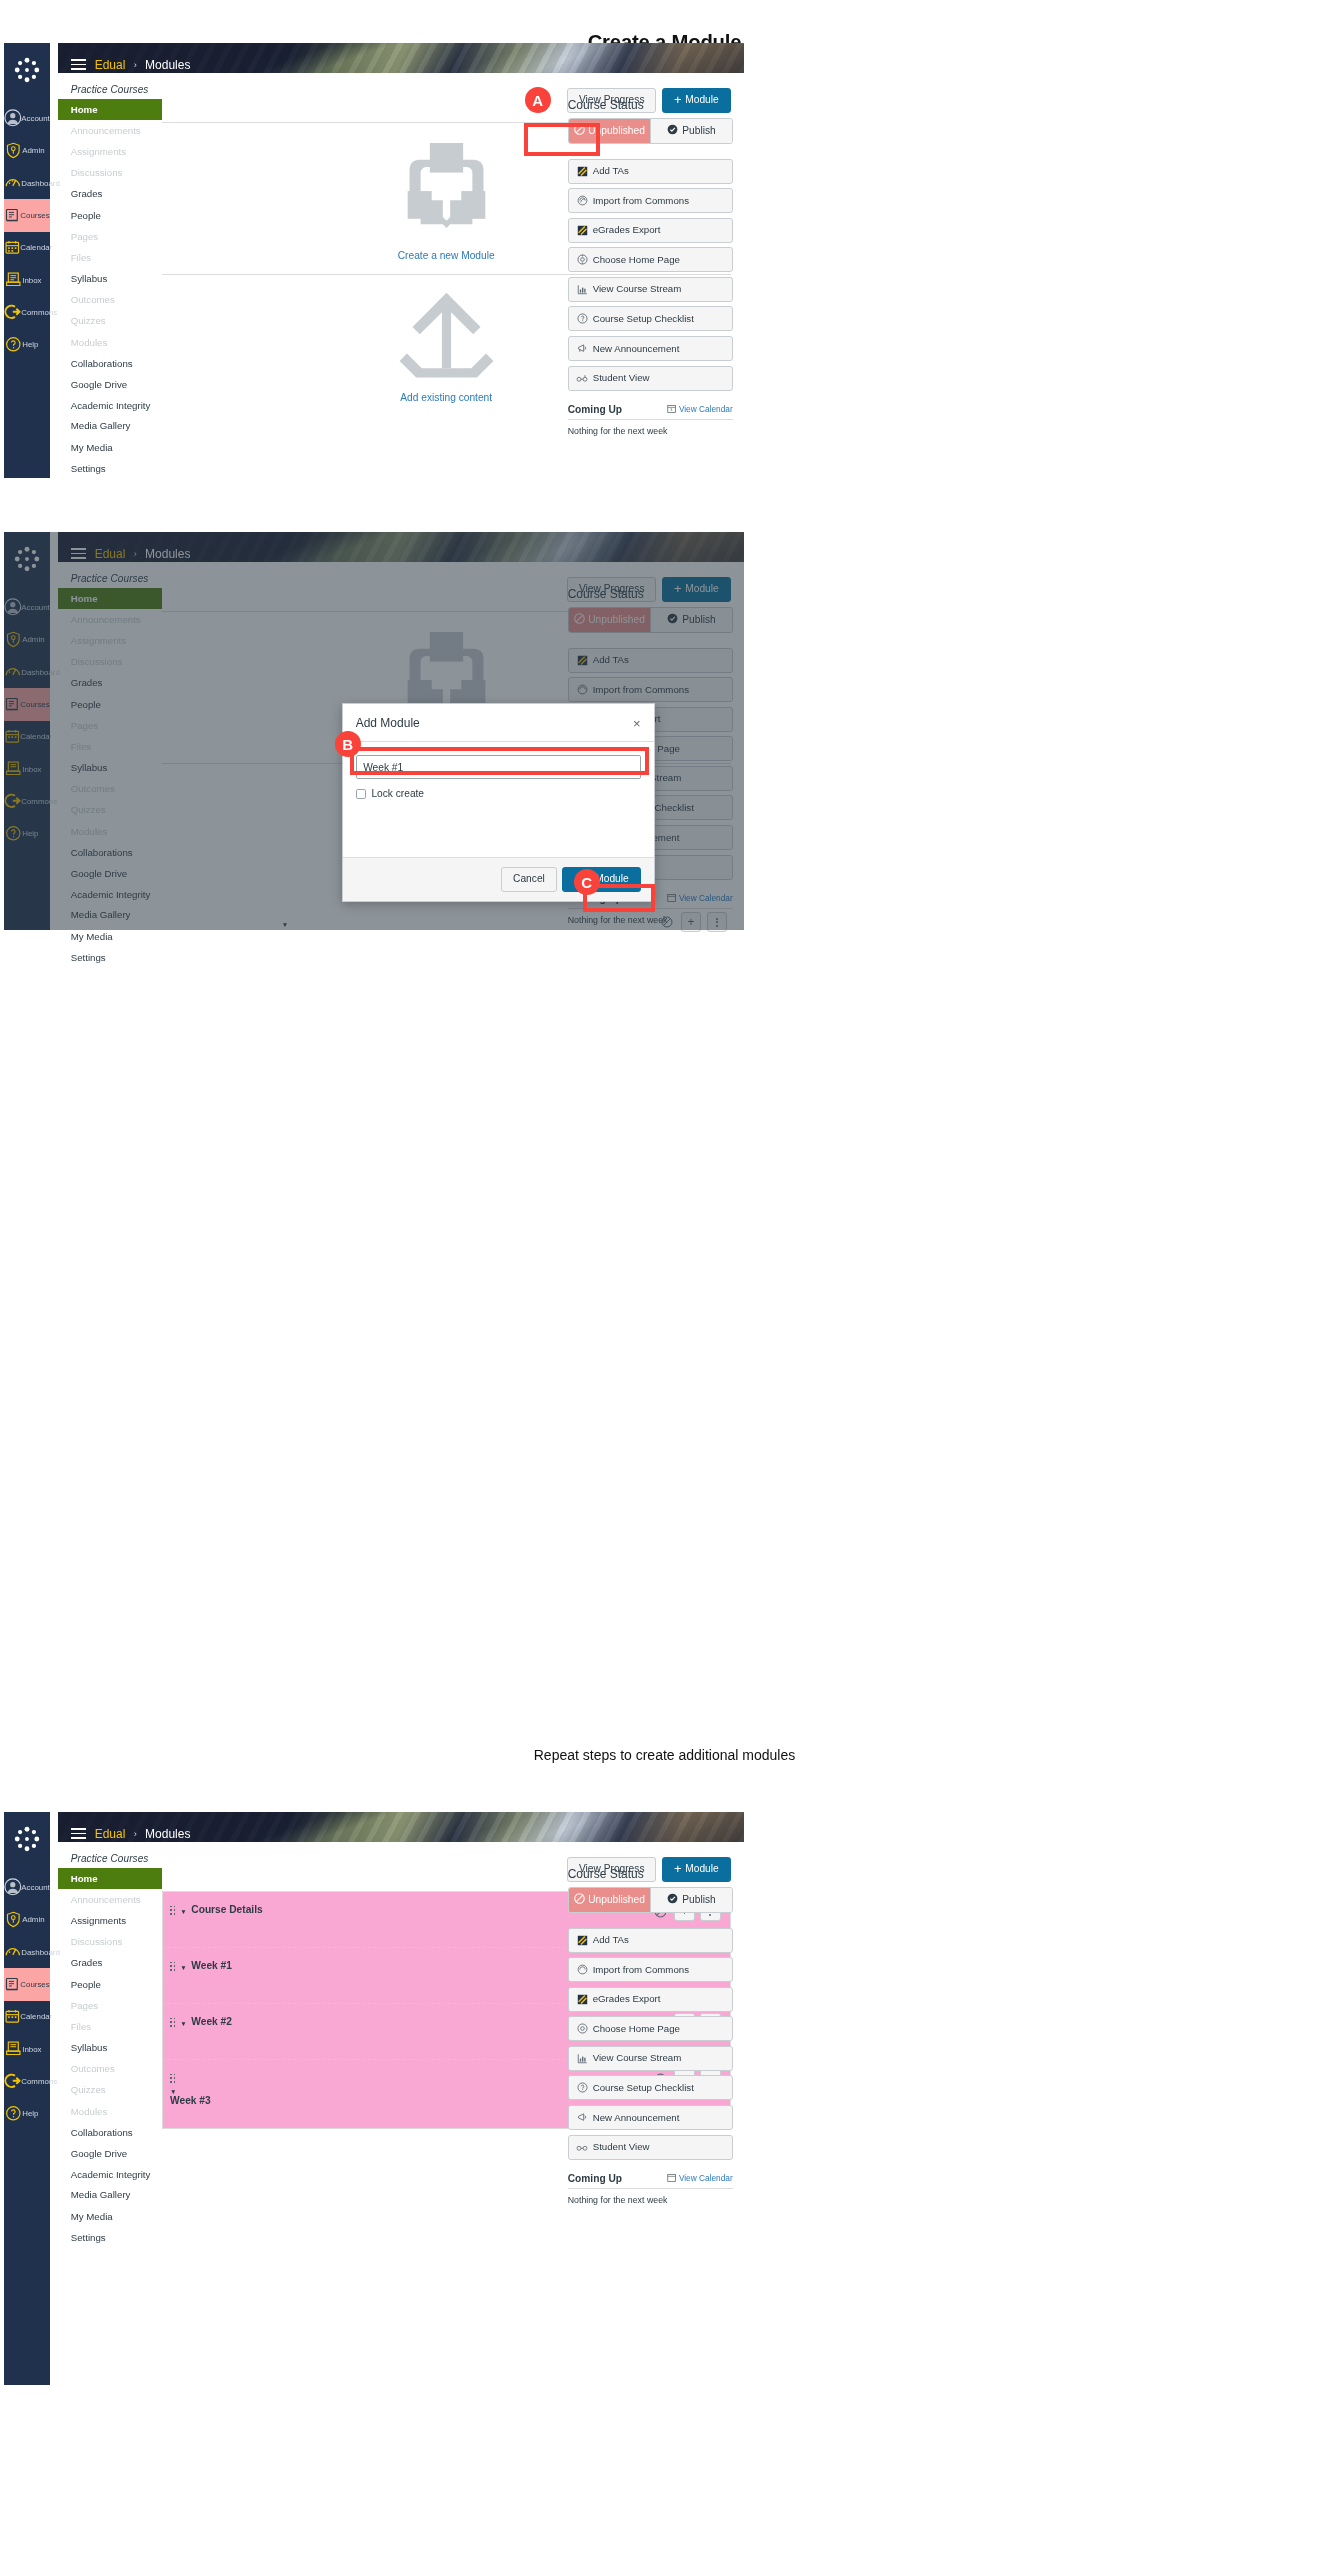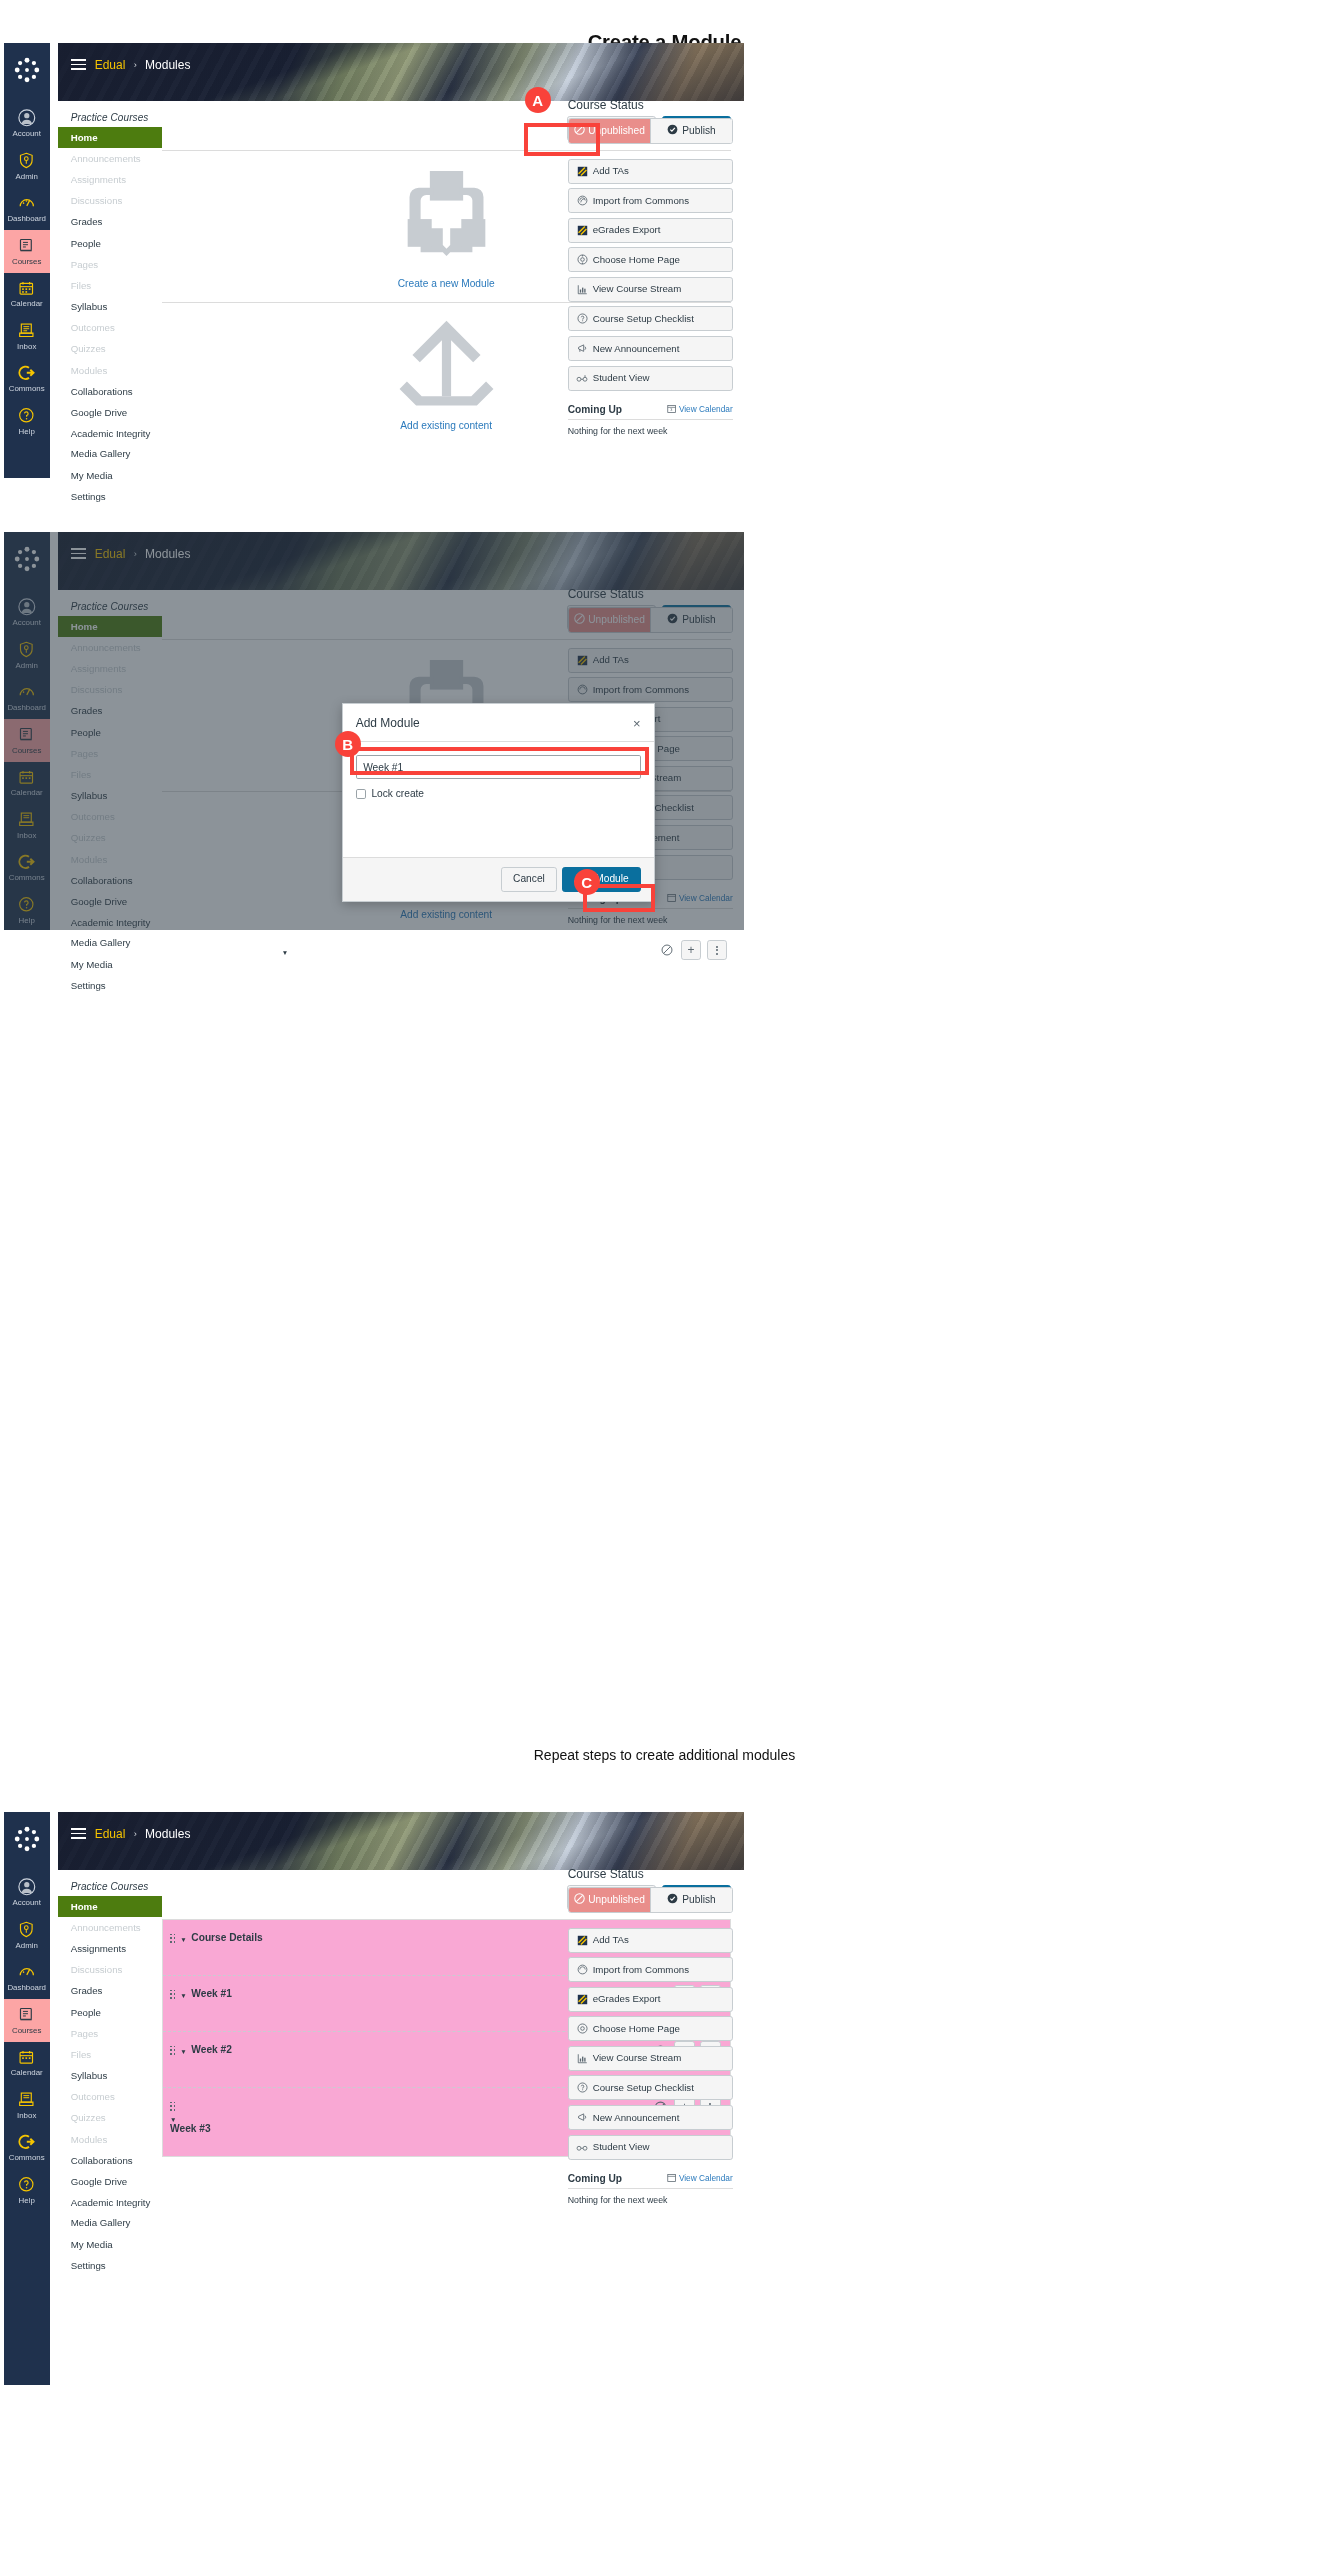--- a/index.html
+++ b/index.html
@@ -38,21 +38,21 @@
   }
   .gnav-logo {
     width: 28px; height: 28px;
     margin-bottom: 18.5px;
     position: relative;
   }
   .gnav-item {
     width: 46px;
     padding: 6.5px 0 5.5px 0;
     display: flex;
-    flex-direction: column;
+    flex-direction: row;
     align-items: center;
     color: #cfd6e0;
     font-size: 7.9px;
     line-height: 10.2px;
     text-align: right;
   }
   .gnav-item.active { background: #fca5a5; color: #2d3b45; }
   .gnav-icon {
     width: 18.5px; height: 18.5px;
     margin-bottom: 1.8px;
@@ -78,21 +78,21 @@
     color: #ffffff;
     font-weight: bold;
   }
   .cnav-item.dim { color: #c7cdd1; }
   .cnav-item.dark { color: #2d3b45; }
 
   
   .content-wrap { position: absolute; top: 0; }
   .banner {
     width: 100%;
-    height: 58px;
+    height: 30px;
     background:
       linear-gradient(115deg, #1b2438 0%, #1b2438 34%, #6d7b5c 42%, #9aa37e 50%, #2b3447 58%, #8a9478 66%, #c8d2de 74%, #2a3348 82%, #8c7350 90%, #7a6545 100%);
     position: relative;
     overflow: hidden;
   }
   .banner::after {
     content: "";
     position: absolute;
     inset: 0;
     background:

